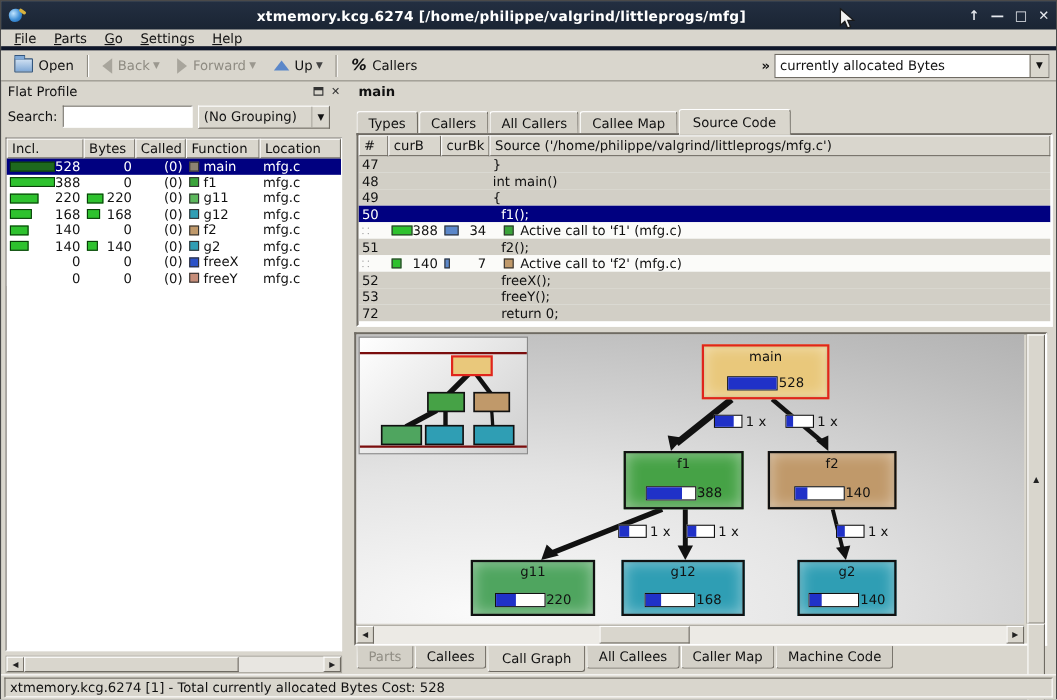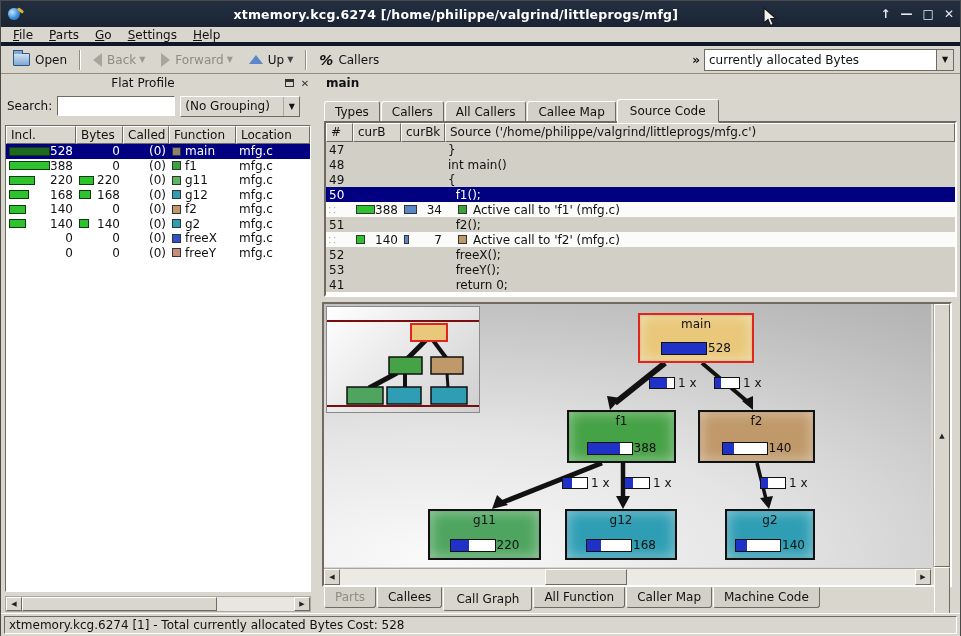--- a/index.html
+++ b/index.html
@@ -37,21 +37,21 @@
   .icon-folder::before { content:""; position:absolute; left:-1px; top:-4px; width:8px; height:3px; background:#7fa8d6; border:1px solid #33567e; border-bottom:none; border-radius:1px 1px 0 0; }
   .arrow-ico { width:0; height:0; }
   .arrow-left { border:7px solid transparent; border-right:9px solid #a8a59c; border-left:none; }
   .arrow-right { border:7px solid transparent; border-left:9px solid #a8a59c; border-right:none; }
   .arrow-up { border:7px solid transparent; border-bottom:9px solid #5b87c9; border-top:none; }
   .pct-ico { font-weight:bold; font-size:14px; font-style:italic; }
 
   
   .dock { position:absolute; left:2px; top:73px; width:312px; height:538px; }
   .dock-header { height:18px; display:flex; align-items:center; padding:0 4px; }
-  .dock-header .dh-title { flex:1;text-align:center; }
+  .dock-header .dh-title { flex:1; }
   .dock-ico { width:12px; height:12px; margin-left:4px; display:flex; align-items:center; justify-content:center; font-size:10px; color:#333; }
   .float-ico { width:9px; height:8px; border:1px solid #333; border-top:3px solid #333; }
   .search-row { height:28px; display:flex; align-items:center; gap:5px; padding:0 4px; }
   .search-input { width:118px; height:20px; border:1px solid; border-color:#6f6b63 #fff #fff #6f6b63; background:#fff; font:inherit; padding:0 3px; }
   .grouping-combo { display:flex; align-items:center; height:21px; width:120px; border:1px solid; border-color:#fff #6f6b63 #6f6b63 #fff; background:#d9d6cd; }
   .grouping-combo .val { flex:1; padding:0 4px; white-space:nowrap; }
   .grouping-combo .arrow-btn { width:16px; height:100%; border-left:1px solid #aaa79e; display:flex; align-items:center; justify-content:center; font-size:8px; }
 
   .fp-table { position:absolute; left:2px; top:51px; width:306px; height:467px; border:1px solid; border-color:#6f6b63 #fff #fff #6f6b63; background:#fff; overflow:hidden; }
   .fp-head { display:flex; height:18px; background:#d9d6cd; }
@@ -421,21 +421,21 @@
           <div class="cell sc-curbk"></div>
         <div class="cell sc-src">  freeX();</div>
       </div>
       <div class="src-row">
         <div class="cell sc-line">53</div>
         <div class="cell sc-curb"></div>
           <div class="cell sc-curbk"></div>
         <div class="cell sc-src">  freeY();</div>
       </div>
       <div class="src-row">
-        <div class="cell sc-line">41</div>
+        <div class="cell sc-line">72</div>
         <div class="cell sc-curb"></div>
           <div class="cell sc-curbk"></div>
         <div class="cell sc-src">  return 0;</div>
       </div>
     </div>
 
     <div class="hsplitter"></div>
 
     <div class="graph-pane">
       <div class="graph-canvas">
@@ -569,21 +569,21 @@
             <span class="sb-thumb-h2" style="left:205px;width:82px"></span>
           </span>
         <span class="sb-btn">▶</span>
       </div>
     </div>
 
     <div class="bottom-tabbar">
       <span class="btab disabled">Parts</span>
       <span class="btab">Callees</span>
       <span class="btab active">Call Graph</span>
-      <span class="btab">All Function</span>
+      <span class="btab">All Callees</span>
       <span class="btab">Caller Map</span>
       <span class="btab">Machine Code</span>
     </div>
   </div>
 
   <div class="statusbar">
     <div class="status-field">xtmemory.kcg.6274 [1] - Total currently allocated Bytes Cost: 528</div>
   </div>
 
   <svg class="cursor" width="16" height="22" viewBox="0 0 16 22">

